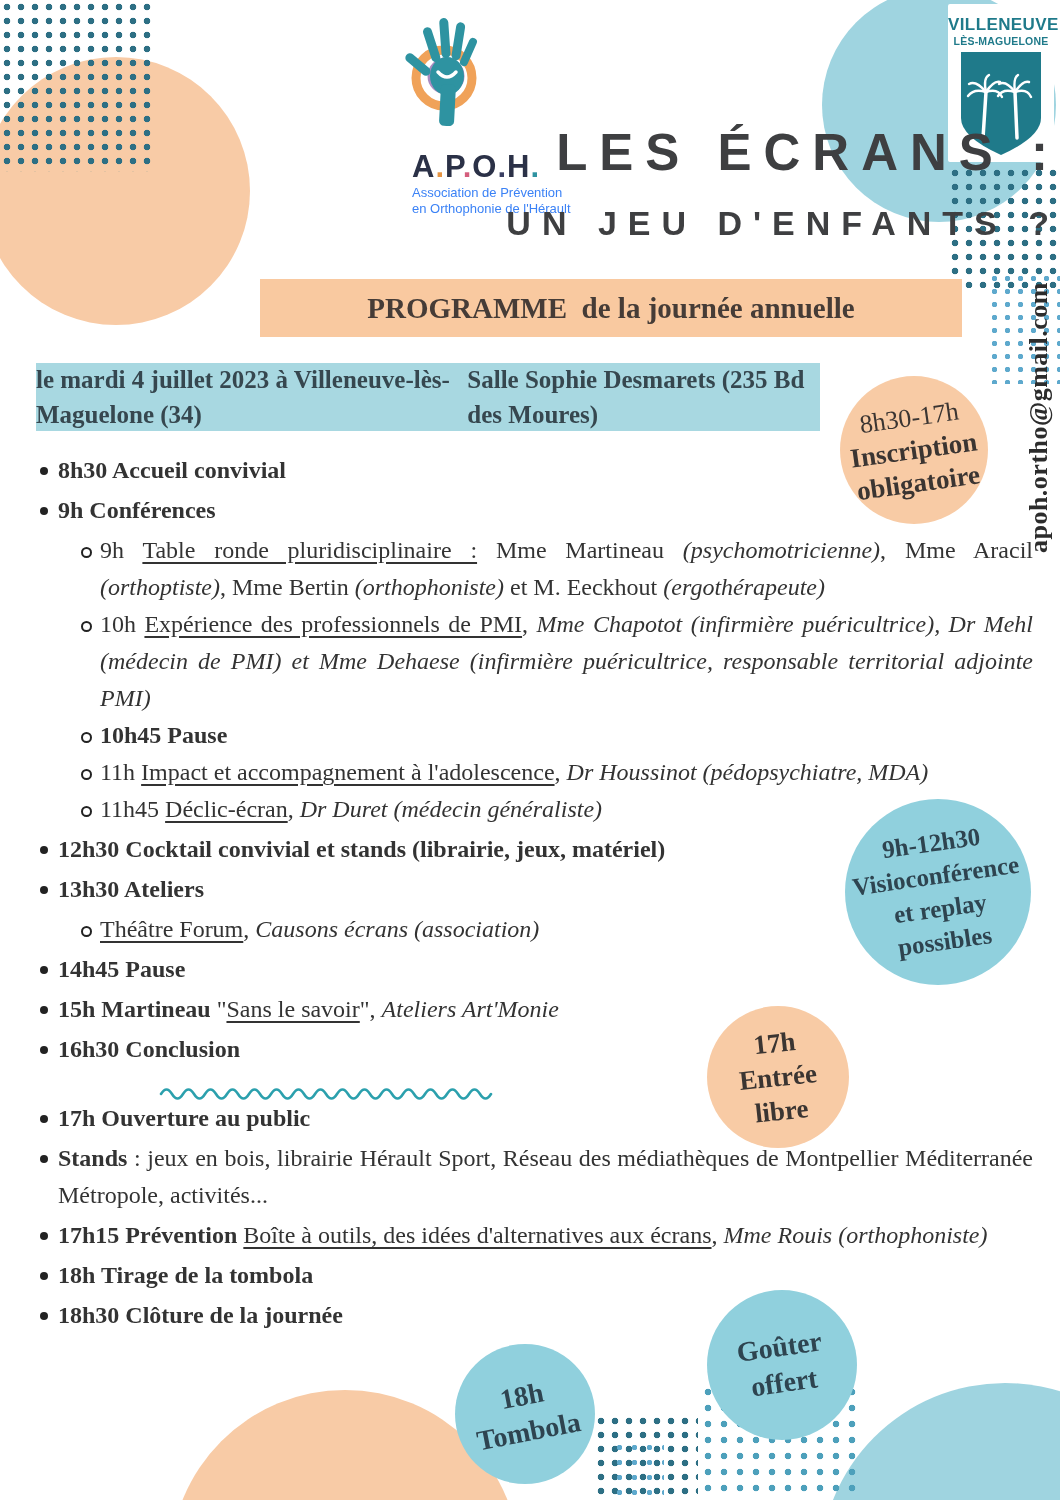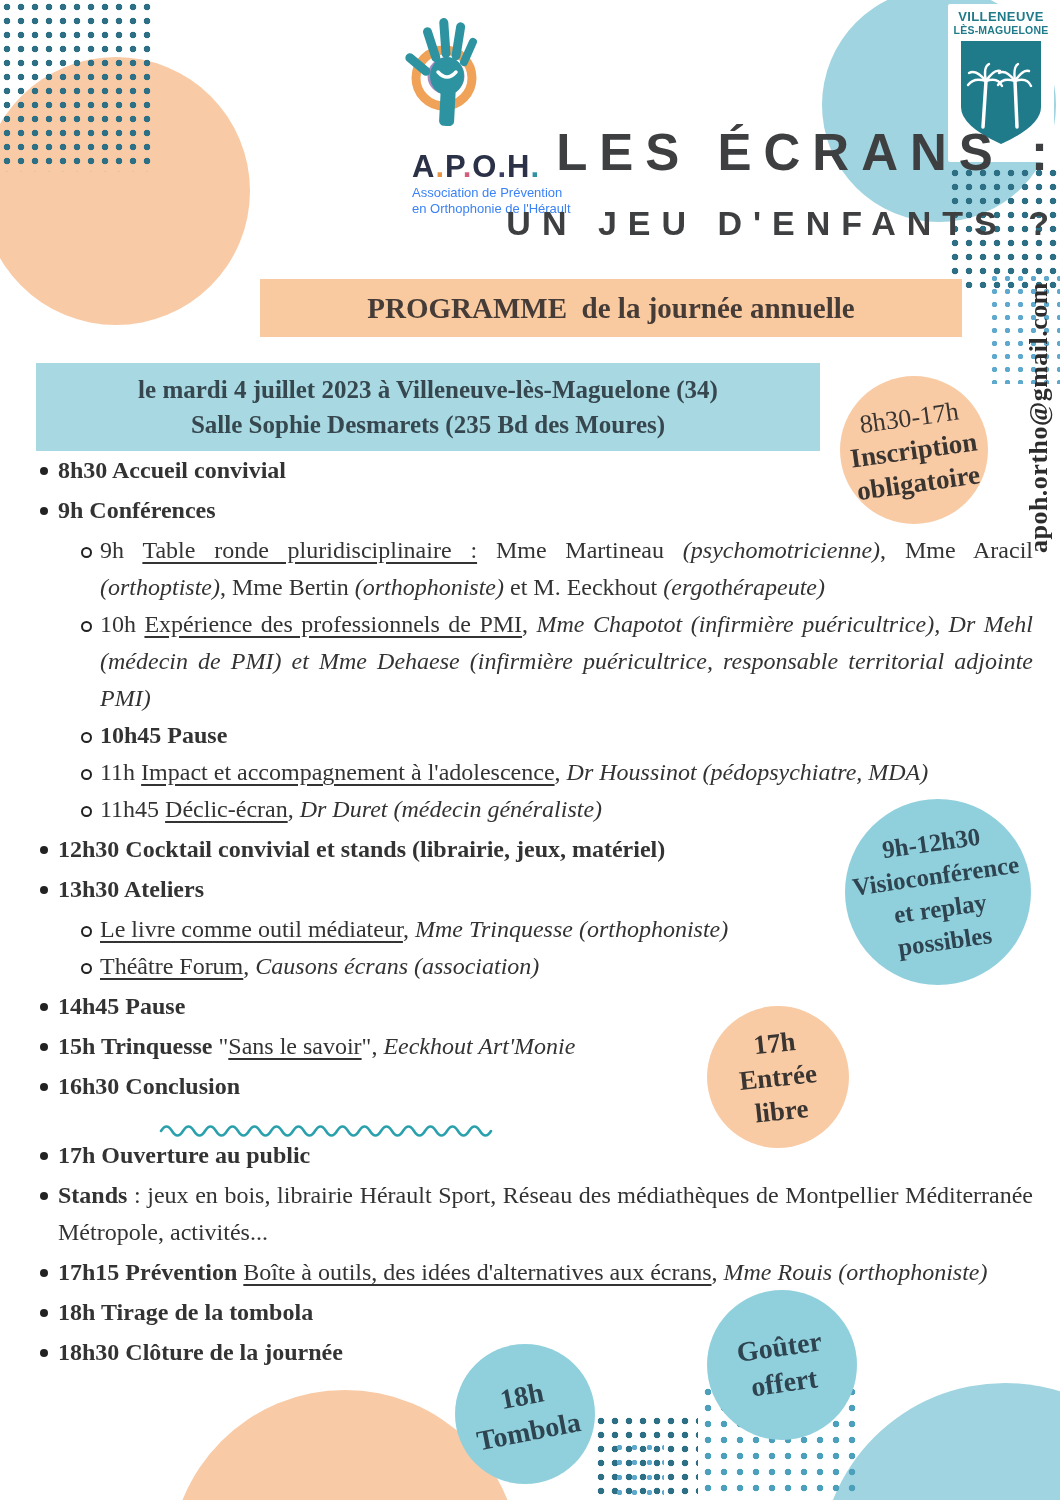--- a/index.html
+++ b/index.html
@@ -15,35 +15,35 @@
 
   
   .apoh-logo { position:absolute; left:402px; top:14px; display:flex; align-items:flex-start; z-index:3;flex-direction:column; }
   .apoh-text { margin-left:10px; padding-top:22px; font-family:"Liberation Sans", sans-serif; }
   .apoh-acronym { font-size:31px; font-weight:bold; color:#2b3147; letter-spacing:1px; line-height:30px; }
   .apoh-acronym .d1{color:#e69544} .apoh-acronym .d2{color:#d45d7c} .apoh-acronym .d3{color:#3a3f63} .apoh-acronym .d4{color:#2f93a1}
   .apoh-sub { font-size:13px; color:#3b82f6; line-height:16px; margin-top:3px; }
 
   .vlm-box { position:absolute; left:948px; top:4px; width:106px; height:158px; background:#fff; z-index:3;
              text-align:center; border-radius:2px; }
-  .vlm-t1 { font-family:"Liberation Sans",sans-serif; font-weight:bold; color:var(--villeneuve_teal); font-size:13px; letter-spacing:0.4px; margin-top:5px; }
+  .vlm-t1 { font-family:"Liberation Sans",sans-serif; font-weight:bold; color:var(--villeneuve_teal); font-size:17px; letter-spacing:0.4px; margin-top:11px; }
   .vlm-t2 { font-family:"Liberation Sans",sans-serif; font-weight:bold; color:var(--villeneuve_teal); font-size:10.5px; letter-spacing:0.2px; }
 
   
   .title { position:absolute; left:0; right:0; top:118px; text-align:right; z-index:3;
            font-family:"Liberation Sans",sans-serif; font-weight:bold; color:var(--title_ink); }
   .title .l1 { font-size:51px; letter-spacing:12px; line-height:70px; }
   .title .l2 { font-size:34px; letter-spacing:11px; line-height:70px; }
 
   
   .banner-program { position:absolute; left:260px; top:279px; width:702px; height:58px; background:var(--peach_banner);
         display:flex; align-items:center; justify-content:center; z-index:3;
         font-size:29px; font-weight:bold; color:var(--banner_ink); white-space:pre; }
-  .banner-date { position:absolute; left:36px; top:363px; width:784px; height:88px; background:var(--blue_banner);
-        display:flex; flex-direction:column; align-items:center; justify-content:center; z-index:3;
+  .banner-date { position:absolute; left:36px; top:363px; width:784px; height:68px; background:var(--blue_banner);
+        display:flex; flex-direction:row; align-items:center; justify-content:center; z-index:3;
         font-size:25px; font-weight:bold; color:var(--date_ink); line-height:35px; }
 
   
   .email { position:absolute; right:6px; top:282px; z-index:4;
            writing-mode:vertical-rl; transform:rotate(180deg);
            font-size:26px; font-weight:bold; color:#2c2c2c; letter-spacing:0.5px; }
 
   
   .badge { position:absolute; border-radius:50%; display:flex; align-items:center; justify-content:center;
            text-align:center; font-weight:bold; z-index:1; }
@@ -256,39 +256,33 @@
       <li class="sched lvl1">
         <span class="bullet">
           <span class="dot"></span>
         </span>
         <div class="txt"><span class="seg-b">13h30 Ateliers</span></div>
       </li>
       <li class="sched lvl2">
         <span class="bullet">
           <span class="dot"></span>
         </span>
-        <div class="txt"><span class="seg-u">Le livre comme outil médiateur</span><span class="seg-n">, </span><span class="seg-i">Mme Trinquesse (orthophoniste)</span></div>
-      </li>
-      <li class="sched lvl2">
-        <span class="bullet">
-          <span class="dot"></span>
-        </span>
         <div class="txt"><span class="seg-u">Théâtre Forum</span><span class="seg-n">, </span><span class="seg-i">Causons écrans (association)</span></div>
       </li>
       <li class="sched lvl1">
         <span class="bullet">
           <span class="dot"></span>
         </span>
         <div class="txt"><span class="seg-b">14h45 Pause</span></div>
       </li>
       <li class="sched lvl1">
         <span class="bullet">
           <span class="dot"></span>
         </span>
-        <div class="txt"><span class="seg-b">15h Trinquesse</span><span class="seg-n"> "</span><span class="seg-u">Sans le savoir</span><span class="seg-n">", </span><span class="seg-i">Eeckhout Art'Monie</span></div>
+        <div class="txt"><span class="seg-b">15h Martineau</span><span class="seg-n"> "</span><span class="seg-u">Sans le savoir</span><span class="seg-n">", </span><span class="seg-i">Ateliers Art'Monie</span></div>
       </li>
       <li class="sched lvl1">
         <span class="bullet">
           <span class="dot"></span>
         </span>
         <div class="txt"><span class="seg-b">16h30 Conclusion</span></div>
       </li>
       <li class="divider"><svg width="336" height="18" viewBox="0 0 336 18">
           <path d="M3 11 q5.5 -9 11 0 t11 0 t11 0 t11 0 t11 0 t11 0 t11 0 t11 0 t11 0 t11 0 t11 0 t11 0 t11 0 t11 0 t11 0 t11 0 t11 0 t11 0 t11 0 t11 0 t11 0 t11 0 t11 0 t11 0 t11 0 t11 0 t11 0 t11 0 t11 0 t11 0" fill="none" stroke="var(--teal)" stroke-width="2.6" stroke-linecap="round"></path>
         </svg></li>

